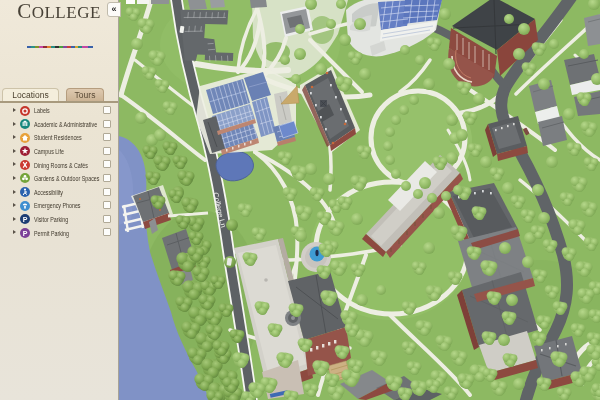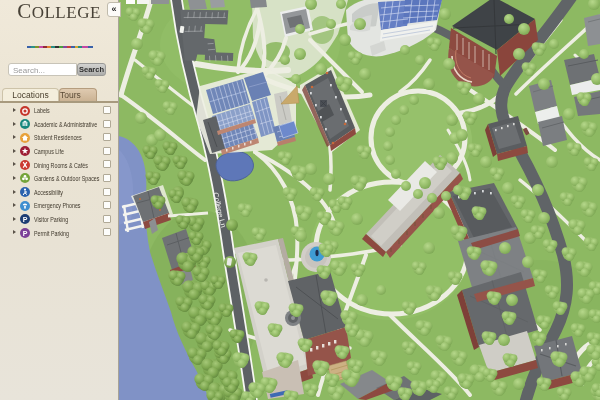--- a/index.html
+++ b/index.html
@@ -18,24 +18,24 @@
   #searchinput{position:absolute;left:0;top:0;width:69px;height:13px;background:#fff;
     border:1px solid #c8c4b8;border-radius:3px 0 0 3px;box-sizing:border-box;}
   #searchinput span{position:absolute;left:4px;top:2px;font-size:8px;color:#9a9a9a;}
   #searchbtn{position:absolute;left:69px;top:0;width:29px;height:13px;box-sizing:border-box;
     background:linear-gradient(180deg,#d2d2d0,#adadab);border:1px solid #9a9a98;border-radius:3px;
     font-size:7.5px;font-weight:600;color:#2e2e2e;text-align:center;line-height:11.5px;}
   #tabs{position:absolute;top:88px;left:0;width:118px;height:13px;}
   #tab-loc{position:absolute;left:2px;top:0;width:57px;height:13px;background:#f4eedc;
     border:1px solid #cdc3a9;border-bottom:none;border-radius:4px 4px 0 0;box-sizing:border-box;
     font-size:8.5px;color:#4a3f2c;text-align:center;line-height:13px;}
-  #tab-tours{position:absolute;left:59px;top:0;width:38px;height:13px;
+  #tab-tours{position:absolute;left:66px;top:0;width:38px;height:13px;
     background:linear-gradient(180deg,#dfcab0,#cbb394);border:1px solid #b59d7e;border-bottom:none;
     border-radius:4px 4px 0 0;box-sizing:border-box;
-    font-size:8.5px;color:#5a4a36;line-height:13px;}
+    font-size:8.5px;color:#5a4a36;text-align:center;line-height:13px;}
   #tabline{position:absolute;top:101px;left:0;width:118px;height:2px;background:#a89a7e;}
   #cats{position:absolute;top:104px;left:0;width:118px;}
   .cat{position:relative;height:13.6px;}
   .cat .arr{position:absolute;left:13px;top:4px;width:0;height:0;
     border-left:3.5px solid #5a5248;border-top:2.8px solid transparent;border-bottom:2.8px solid transparent;}
   .cat .ico{position:absolute;left:20px;top:1.5px;width:10px;height:10px;}
   .cat .txt{position:absolute;left:34px;top:3.2px;font-size:6.5px;color:#3f382c;white-space:nowrap;transform:scaleX(0.82);transform-origin:0 0;}
   .cat .cb{position:absolute;left:103px;top:2px;width:8px;height:8px;background:#fdfdfb;
     border:1px solid #b0a996;border-radius:1px;box-sizing:border-box;}
   #collapse{position:absolute;left:107px;top:2px;width:12px;height:13px;background:#fcfbf8;
@@ -46,28 +46,20 @@
 <body>
 
 <div id="sidebar">
 
   <div id="logo">
       <div class="l2"><span class="lb">C</span>OLLEGE</div>
     </div>
 
   <div id="rainbow"></div>
 
-  <div id="searchrow">
-
-    <div id="searchinput">
-        <span>Search...</span>
-      </div>
-
-    <div id="searchbtn">Search</div>
-  </div>
 
   <div id="tabs">
 
     <div id="tab-loc">Locations</div>
 
     <div id="tab-tours">Tours</div>
   </div>
 
   <div id="tabline"></div>
 

